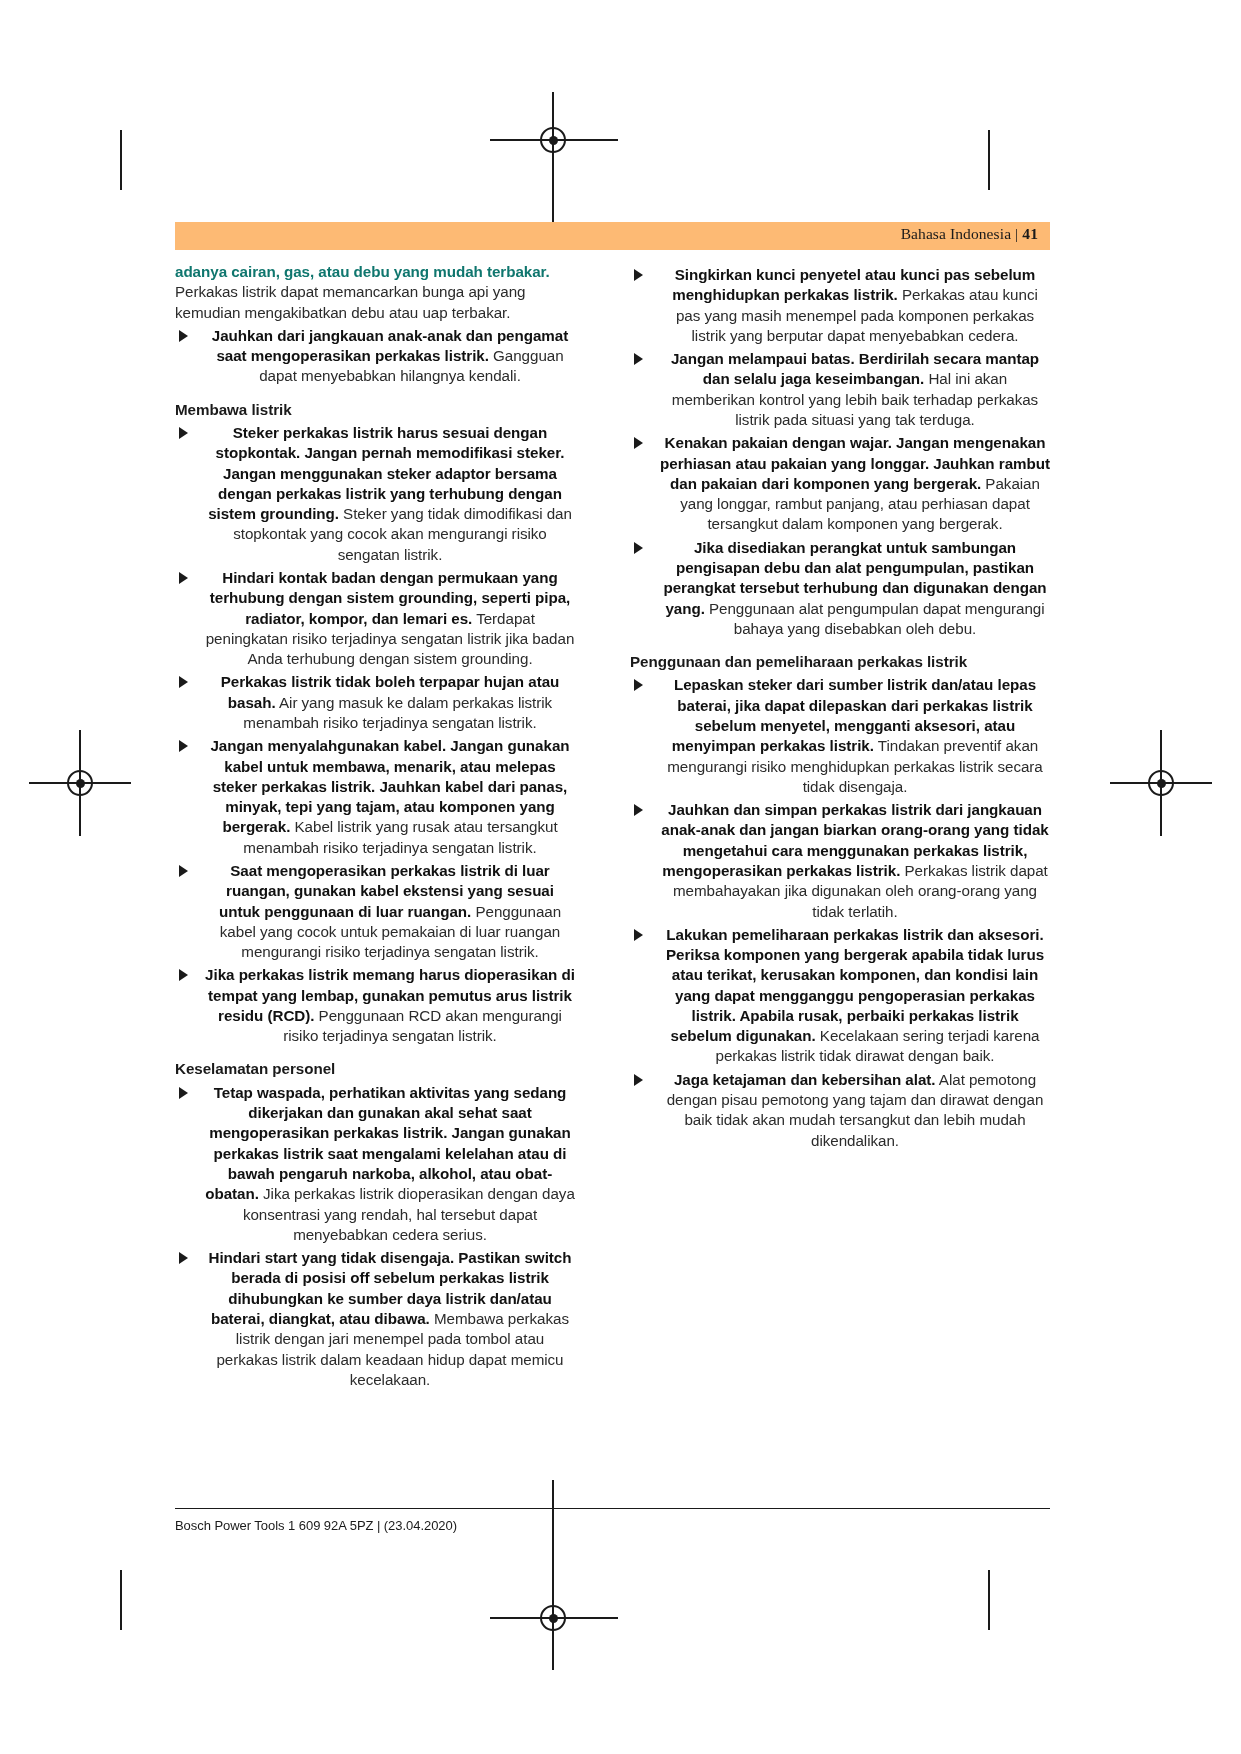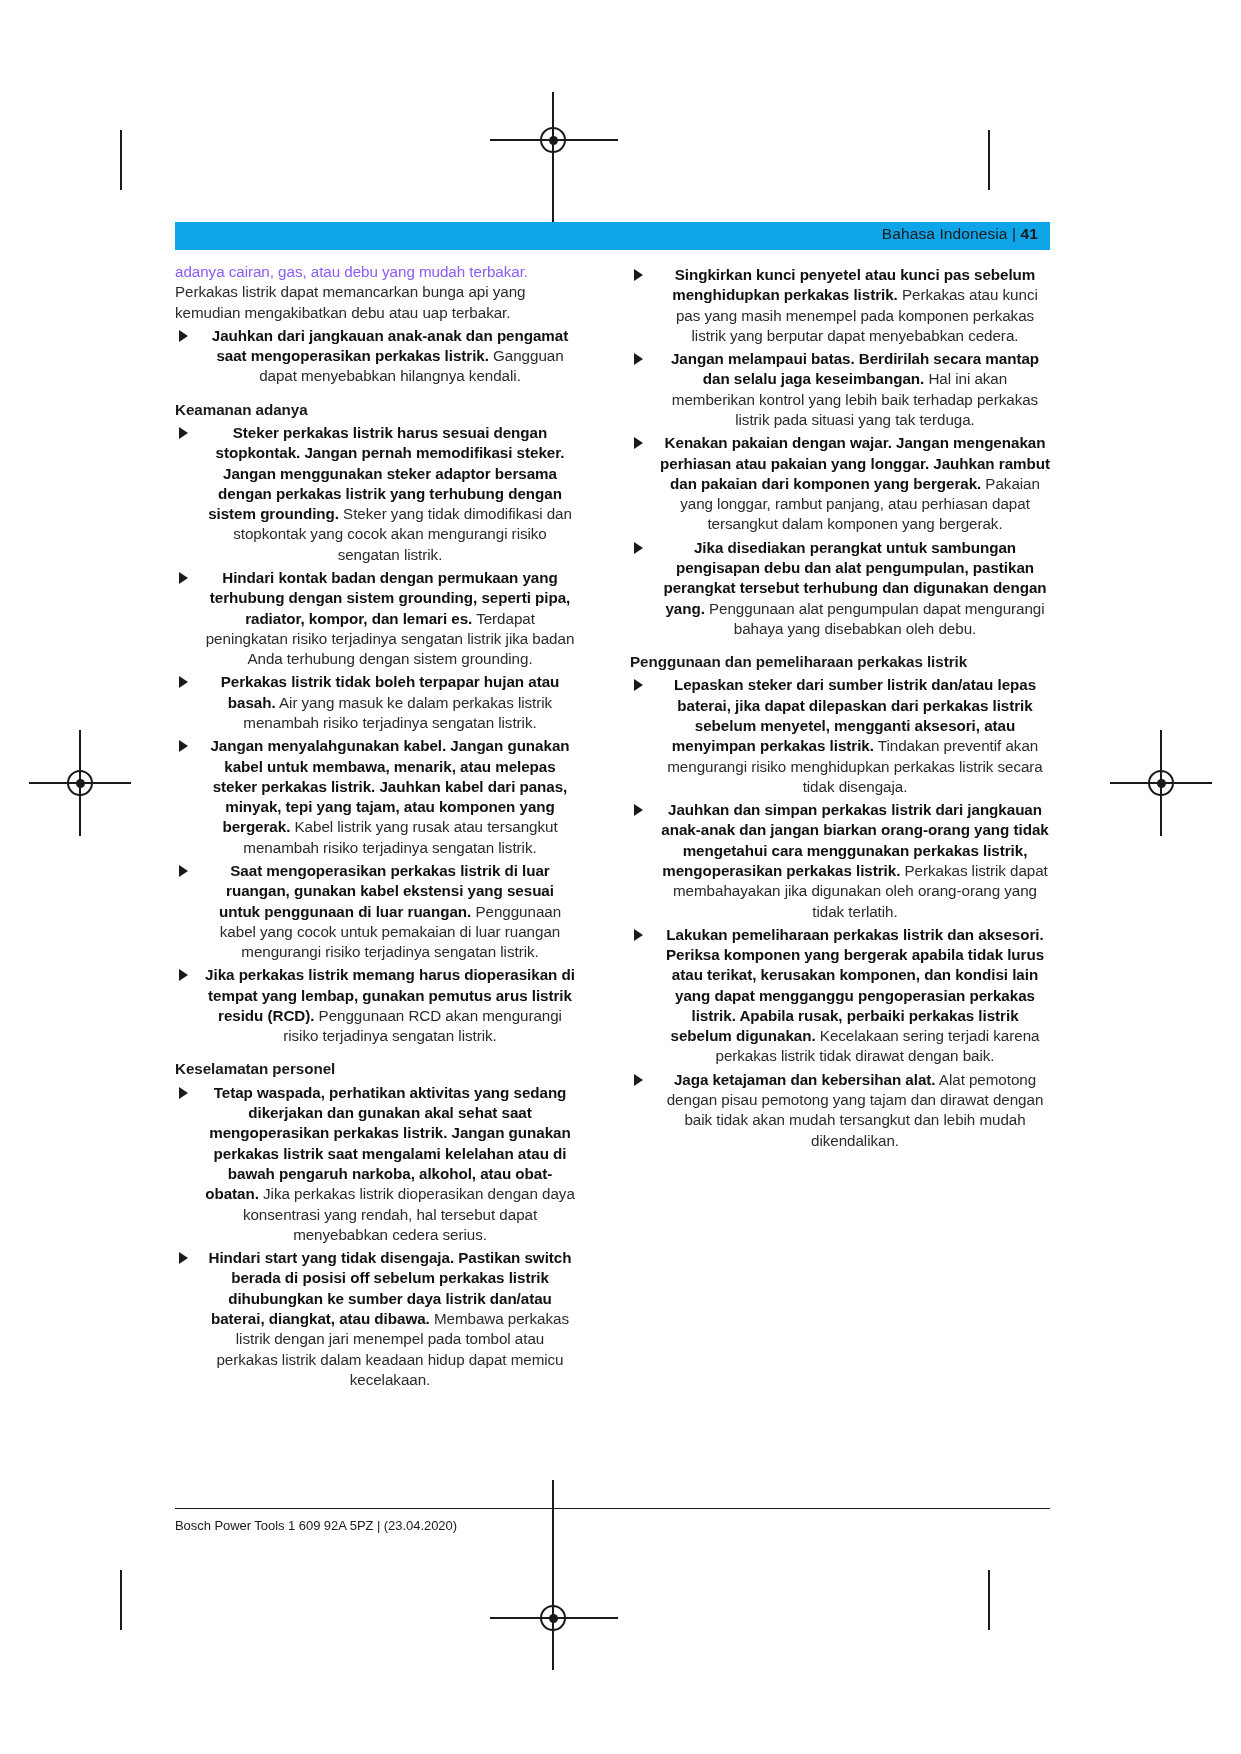--- a/index.html
+++ b/index.html
@@ -20,21 +20,22 @@
     position:absolute;left:50%;top:50%;width:9px;height:9px;
     margin:-4.5px 0 0 -4.5px;background:#1a1a1a;border-radius:50%;
   }
   .reg .hl,.reg .vl{position:absolute;background:#1a1a1a;}
 
   
   .page{position:absolute;left:0;top:0;width:1241px;height:1754px;}
 
   .header-band{
     position:absolute;left:175px;top:222px;width:875px;height:28px;
-    background:#0ea5e9;
+    background:#fdba74;
+    font-family:Liberation Serif, serif;
   }
   .header-text{
     position:absolute;right:12px;top:3px;
     font-size:15.5px;letter-spacing:.1px;color:#1a1a1a;
     white-space:nowrap;
   }
   .header-text b{font-weight:700;}
 
   .columns{
     position:absolute;left:175px;top:262px;width:875px;
@@ -124,23 +125,23 @@
   <div class="header-band">
     <div class="header-text">
       <span>Bahasa Indonesia</span>
       <span>|</span>
       <b>41</b>
     </div>
   </div>
 
   <div class="columns">
     <div class="col col-left" id="col-left">
-        <div class="para cont"><span class="lead" style="font-weight: 400; color: #8b5cf6;">adanya cairan, gas, atau debu yang mudah terbakar.</span><span class="rest"> Perkakas listrik dapat memancarkan bunga api yang kemudian mengakibatkan debu atau uap terbakar.</span></div>
+        <div class="para cont"><span class="lead" style="font-weight: 700; color: #0f766e;">adanya cairan, gas, atau debu yang mudah terbakar.</span><span class="rest"> Perkakas listrik dapat memancarkan bunga api yang kemudian mengakibatkan debu atau uap terbakar.</span></div>
         <div class="bullet"><span class="tri"></span><span class="lead">Jauhkan dari jangkauan anak-anak dan pengamat saat mengoperasikan perkakas listrik.</span><span class="rest"> Gangguan dapat menyebabkan hilangnya kendali.</span></div>
-        <div class="sect">Keamanan adanya</div>
+        <div class="sect">Membawa listrik</div>
         <div class="bullet"><span class="tri"></span><span class="lead">Steker perkakas listrik harus sesuai dengan stopkontak.  Jangan pernah memodifikasi steker. Jangan menggunakan steker adaptor bersama dengan perkakas listrik yang terhubung dengan sistem grounding.</span><span class="rest"> Steker yang tidak dimodifikasi dan stopkontak yang cocok akan mengurangi risiko sengatan listrik.</span></div>
         <div class="bullet"><span class="tri"></span><span class="lead">Hindari kontak badan dengan permukaan yang terhubung dengan sistem grounding, seperti pipa, radiator, kompor, dan lemari es.</span><span class="rest"> Terdapat peningkatan risiko terjadinya sengatan listrik jika badan Anda terhubung dengan sistem grounding.</span></div>
         <div class="bullet"><span class="tri"></span><span class="lead">Perkakas listrik tidak boleh terpapar hujan atau basah.</span><span class="rest"> Air yang masuk ke dalam perkakas listrik menambah risiko terjadinya sengatan listrik.</span></div>
         <div class="bullet"><span class="tri"></span><span class="lead">Jangan menyalahgunakan kabel.  Jangan gunakan kabel untuk membawa, menarik, atau melepas steker perkakas listrik.  Jauhkan kabel dari panas, minyak, tepi yang tajam, atau komponen yang bergerak.</span><span class="rest"> Kabel listrik yang rusak atau tersangkut menambah risiko terjadinya sengatan listrik.</span></div>
         <div class="bullet"><span class="tri"></span><span class="lead">Saat mengoperasikan perkakas listrik di luar ruangan, gunakan kabel ekstensi yang sesuai untuk penggunaan di luar ruangan.</span><span class="rest"> Penggunaan kabel yang cocok untuk pemakaian di luar ruangan mengurangi risiko terjadinya sengatan listrik.</span></div>
         <div class="bullet"><span class="tri"></span><span class="lead">Jika perkakas listrik memang harus dioperasikan di tempat yang lembap, gunakan pemutus arus listrik residu (RCD).</span><span class="rest"> Penggunaan RCD akan mengurangi risiko terjadinya sengatan listrik.</span></div>
         <div class="sect">Keselamatan personel</div>
         <div class="bullet"><span class="tri"></span><span class="lead">Tetap waspada, perhatikan aktivitas yang sedang dikerjakan dan gunakan akal sehat saat mengoperasikan perkakas listrik. Jangan gunakan perkakas listrik saat mengalami kelelahan atau di bawah pengaruh narkoba, alkohol, atau obat-obatan.</span><span class="rest"> Jika perkakas listrik dioperasikan dengan daya konsentrasi yang rendah, hal tersebut dapat menyebabkan cedera serius.</span></div>
         <div class="bullet"><span class="tri"></span><span class="lead">Hindari start yang tidak disengaja.  Pastikan switch berada di posisi off sebelum perkakas listrik dihubungkan ke sumber daya listrik dan/atau baterai, diangkat, atau dibawa.</span><span class="rest"> Membawa perkakas listrik dengan jari menempel pada tombol atau perkakas listrik dalam keadaan hidup dapat memicu kecelakaan.</span></div>
       </div>

